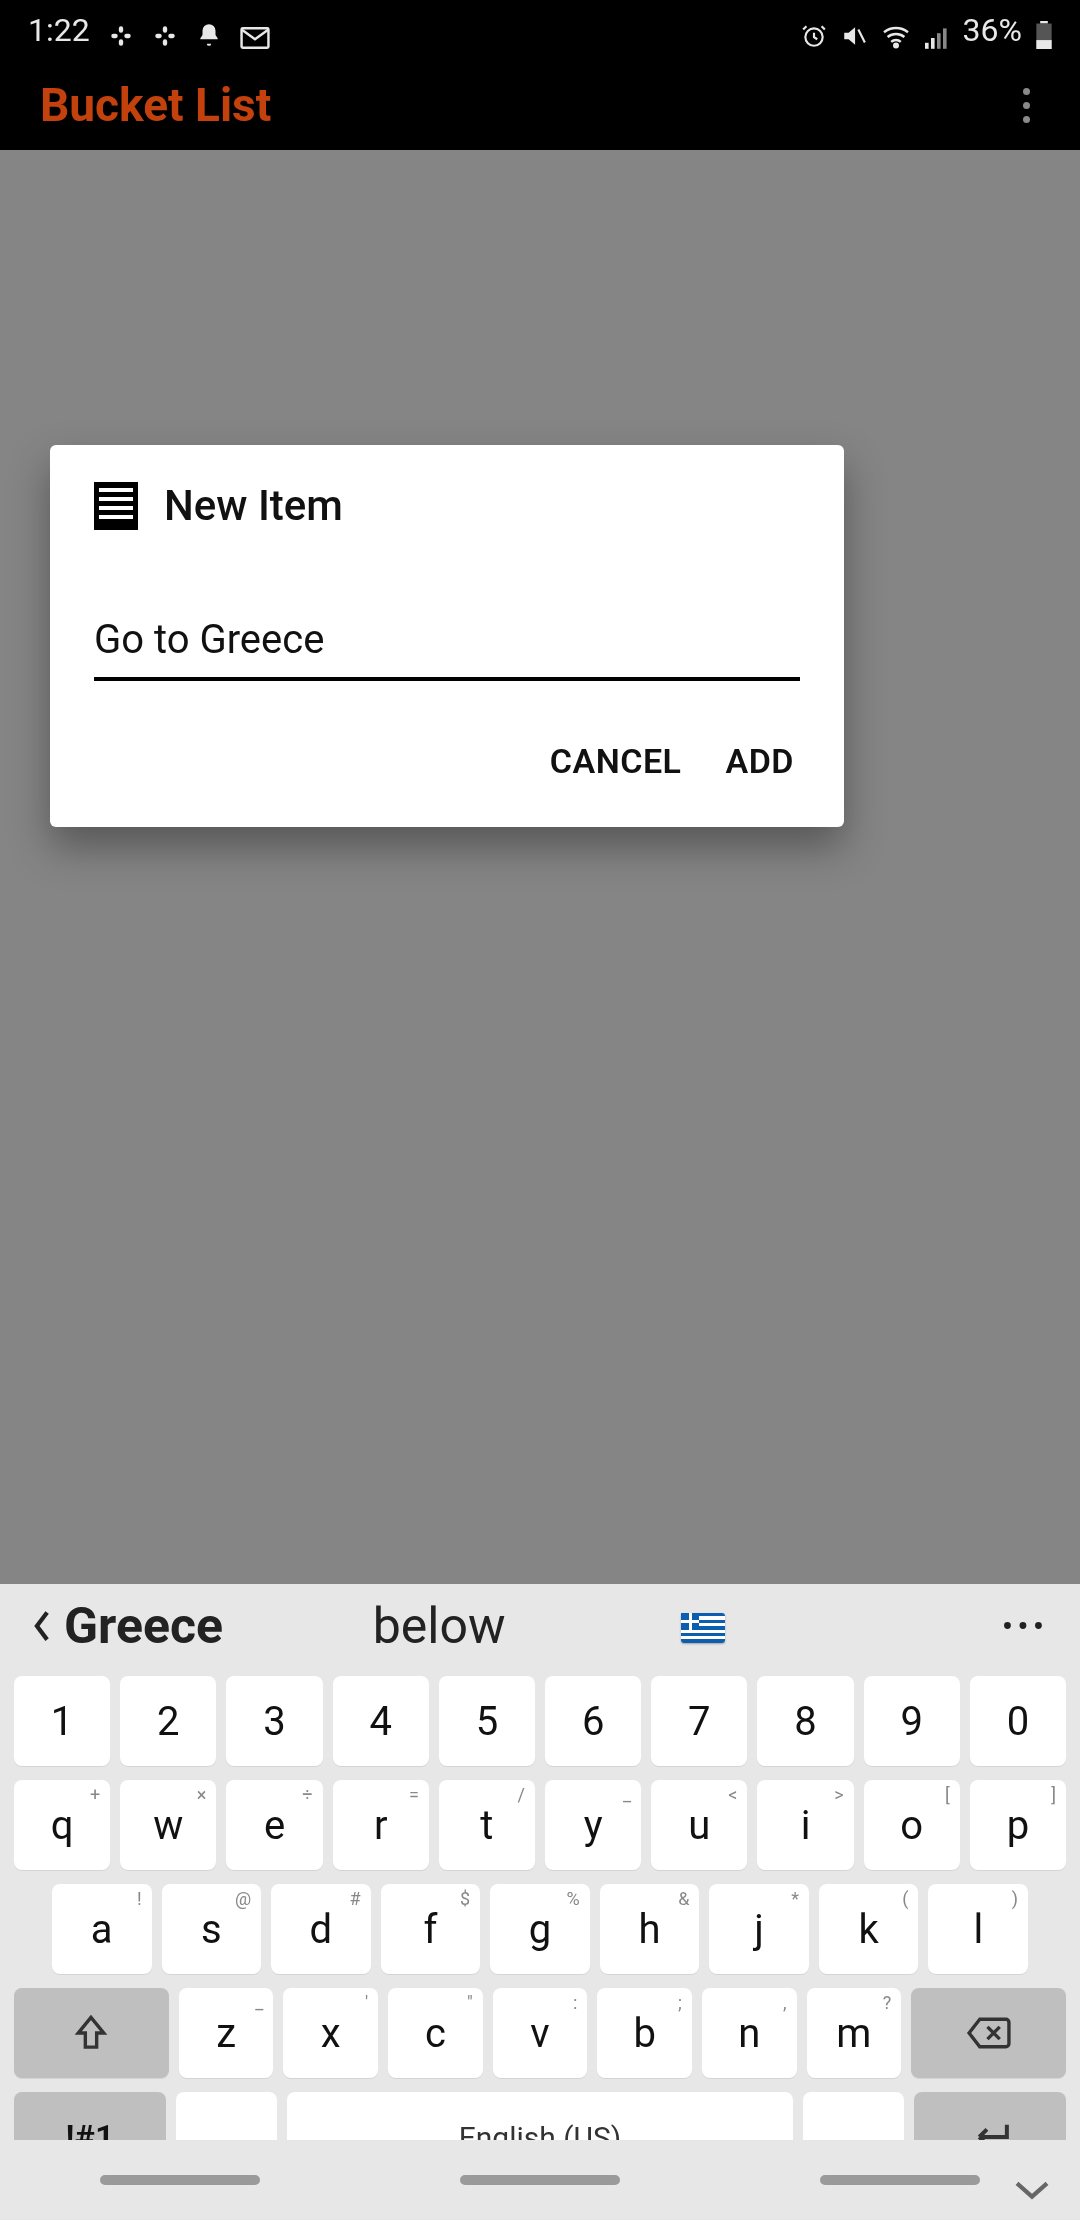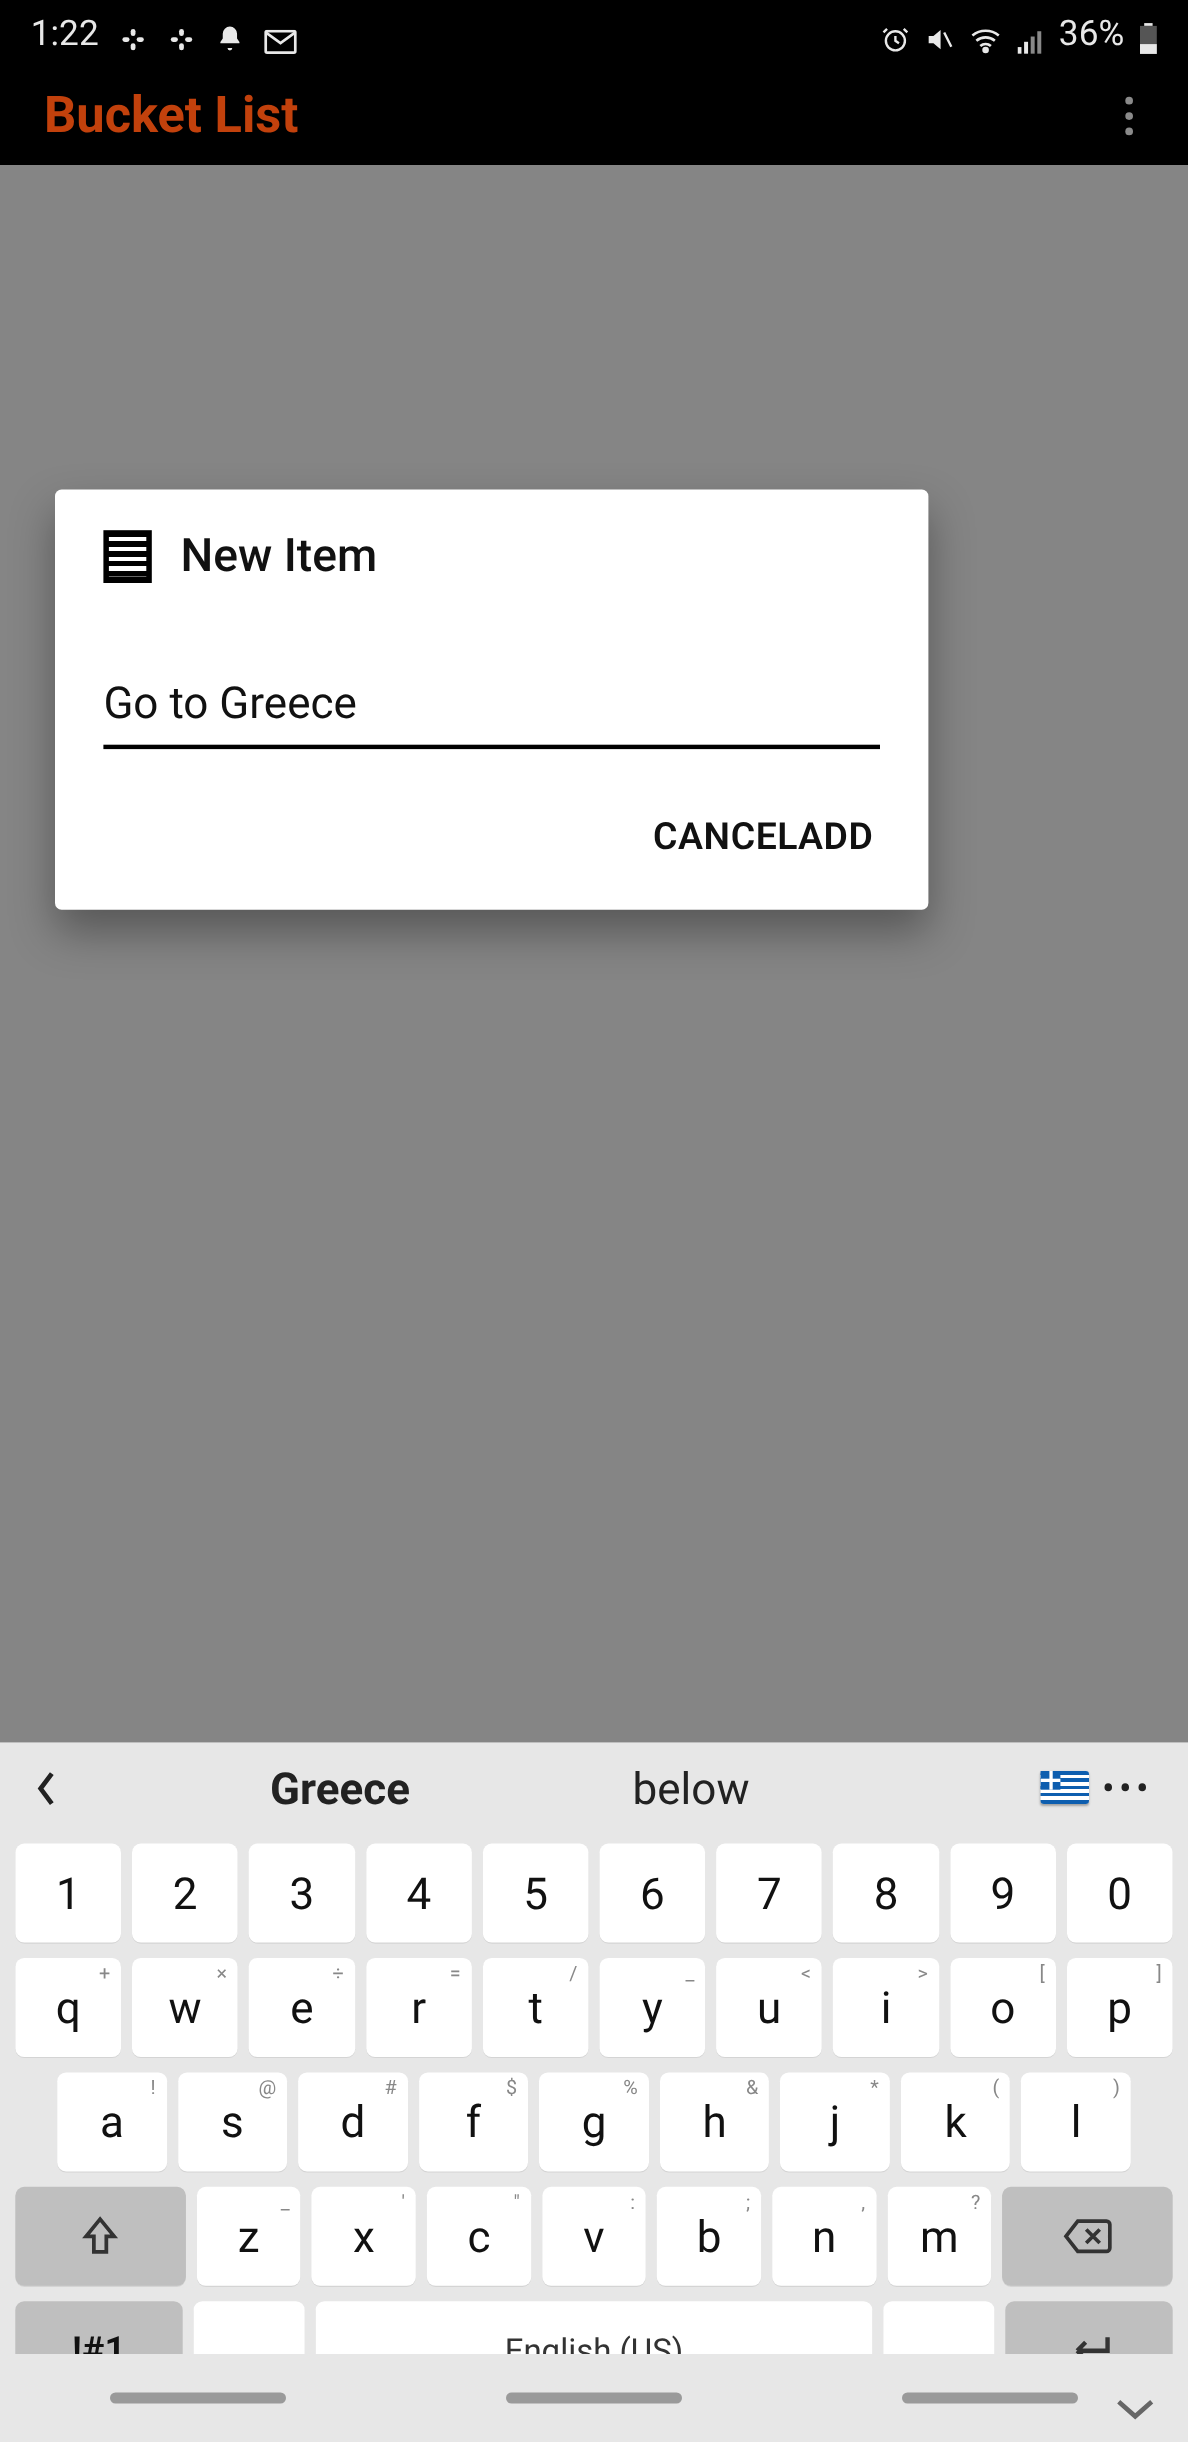--- a/index.html
+++ b/index.html
@@ -24,28 +24,28 @@
 
   
   .dialog { position: absolute; top: 295px; left: 50px; width: 794px; background: #fff; border-radius: 6px; box-shadow: 0 20px 40px rgba(0,0,0,.35); padding-bottom: 10px; }
   .dialog-header { display: flex; align-items: center; gap: 26px; padding: 36px 44px 0 44px; }
   .list-icon { width: 44px; height: 48px; background: #000; position: relative; }
   .list-icon::before { content: ""; position: absolute; inset: 6px 5px; background:
       repeating-linear-gradient( to bottom, #fff 0 4px, #000 4px 9px); }
   .dialog-title { font-size: 42px; font-weight: 500; color: #111; }
   .dialog-field { margin: 80px 44px 0 44px; }
   .field-input { width: 100%; border: none; border-bottom: 4px solid #000; font-size: 40px; padding: 6px 0 14px 0; outline: none; color: #111; background: transparent; }
-  .dialog-actions { display: flex; justify-content: flex-end; padding: 60px 50px 36px 0; }
+  .dialog-actions { display: flex; justify-content: flex-end; gap: 44px; padding: 60px 50px 36px 0; }
   .dlg-btn { background: none; border: none; font-size: 34px; font-weight: 600; letter-spacing: .5px; color: #111; cursor: pointer; }
 
   
   .keyboard { position: absolute; left: 0; right: 0; bottom: 0; background: #e7e7e7; }
   .suggest-row { height: 84px; display: flex; align-items: center; padding: 0 20px; }
   .sug-back { width: 44px; display: flex; justify-content: center; }
-  .sug-cell { flex: 1; text-align: right; font-size: 40px; color: #222; }
+  .sug-cell { flex: 1; text-align: left; font-size: 50px; color: #222; }
   .sug-cell.bold { font-weight: 700; }
   .sug-more { width: 70px; text-align: center; font-size: 34px; color: #222; letter-spacing: 4px; }
   .flag { display:inline-block; width:44px; height:30px; background:
       linear-gradient(#0d5eaf 0 11%, #fff 11% 22%, #0d5eaf 22% 33%, #fff 33% 44%, #0d5eaf 44% 55%, #fff 55% 66%, #0d5eaf 66% 77%, #fff 77% 88%, #0d5eaf 88% 100%);
       border-radius:3px; position:relative; box-shadow: 0 1px 2px rgba(0,0,0,.3); }
   .flag::before{content:"";position:absolute;top:0;left:0;width:18px;height:17px;background:#0d5eaf;}
   .flag::after{content:"";position:absolute;top:0;left:0;width:18px;height:17px;background:
       linear-gradient(#fff,#fff) center/100% 3px no-repeat,
       linear-gradient(#fff,#fff) center/3px 100% no-repeat;}
 

